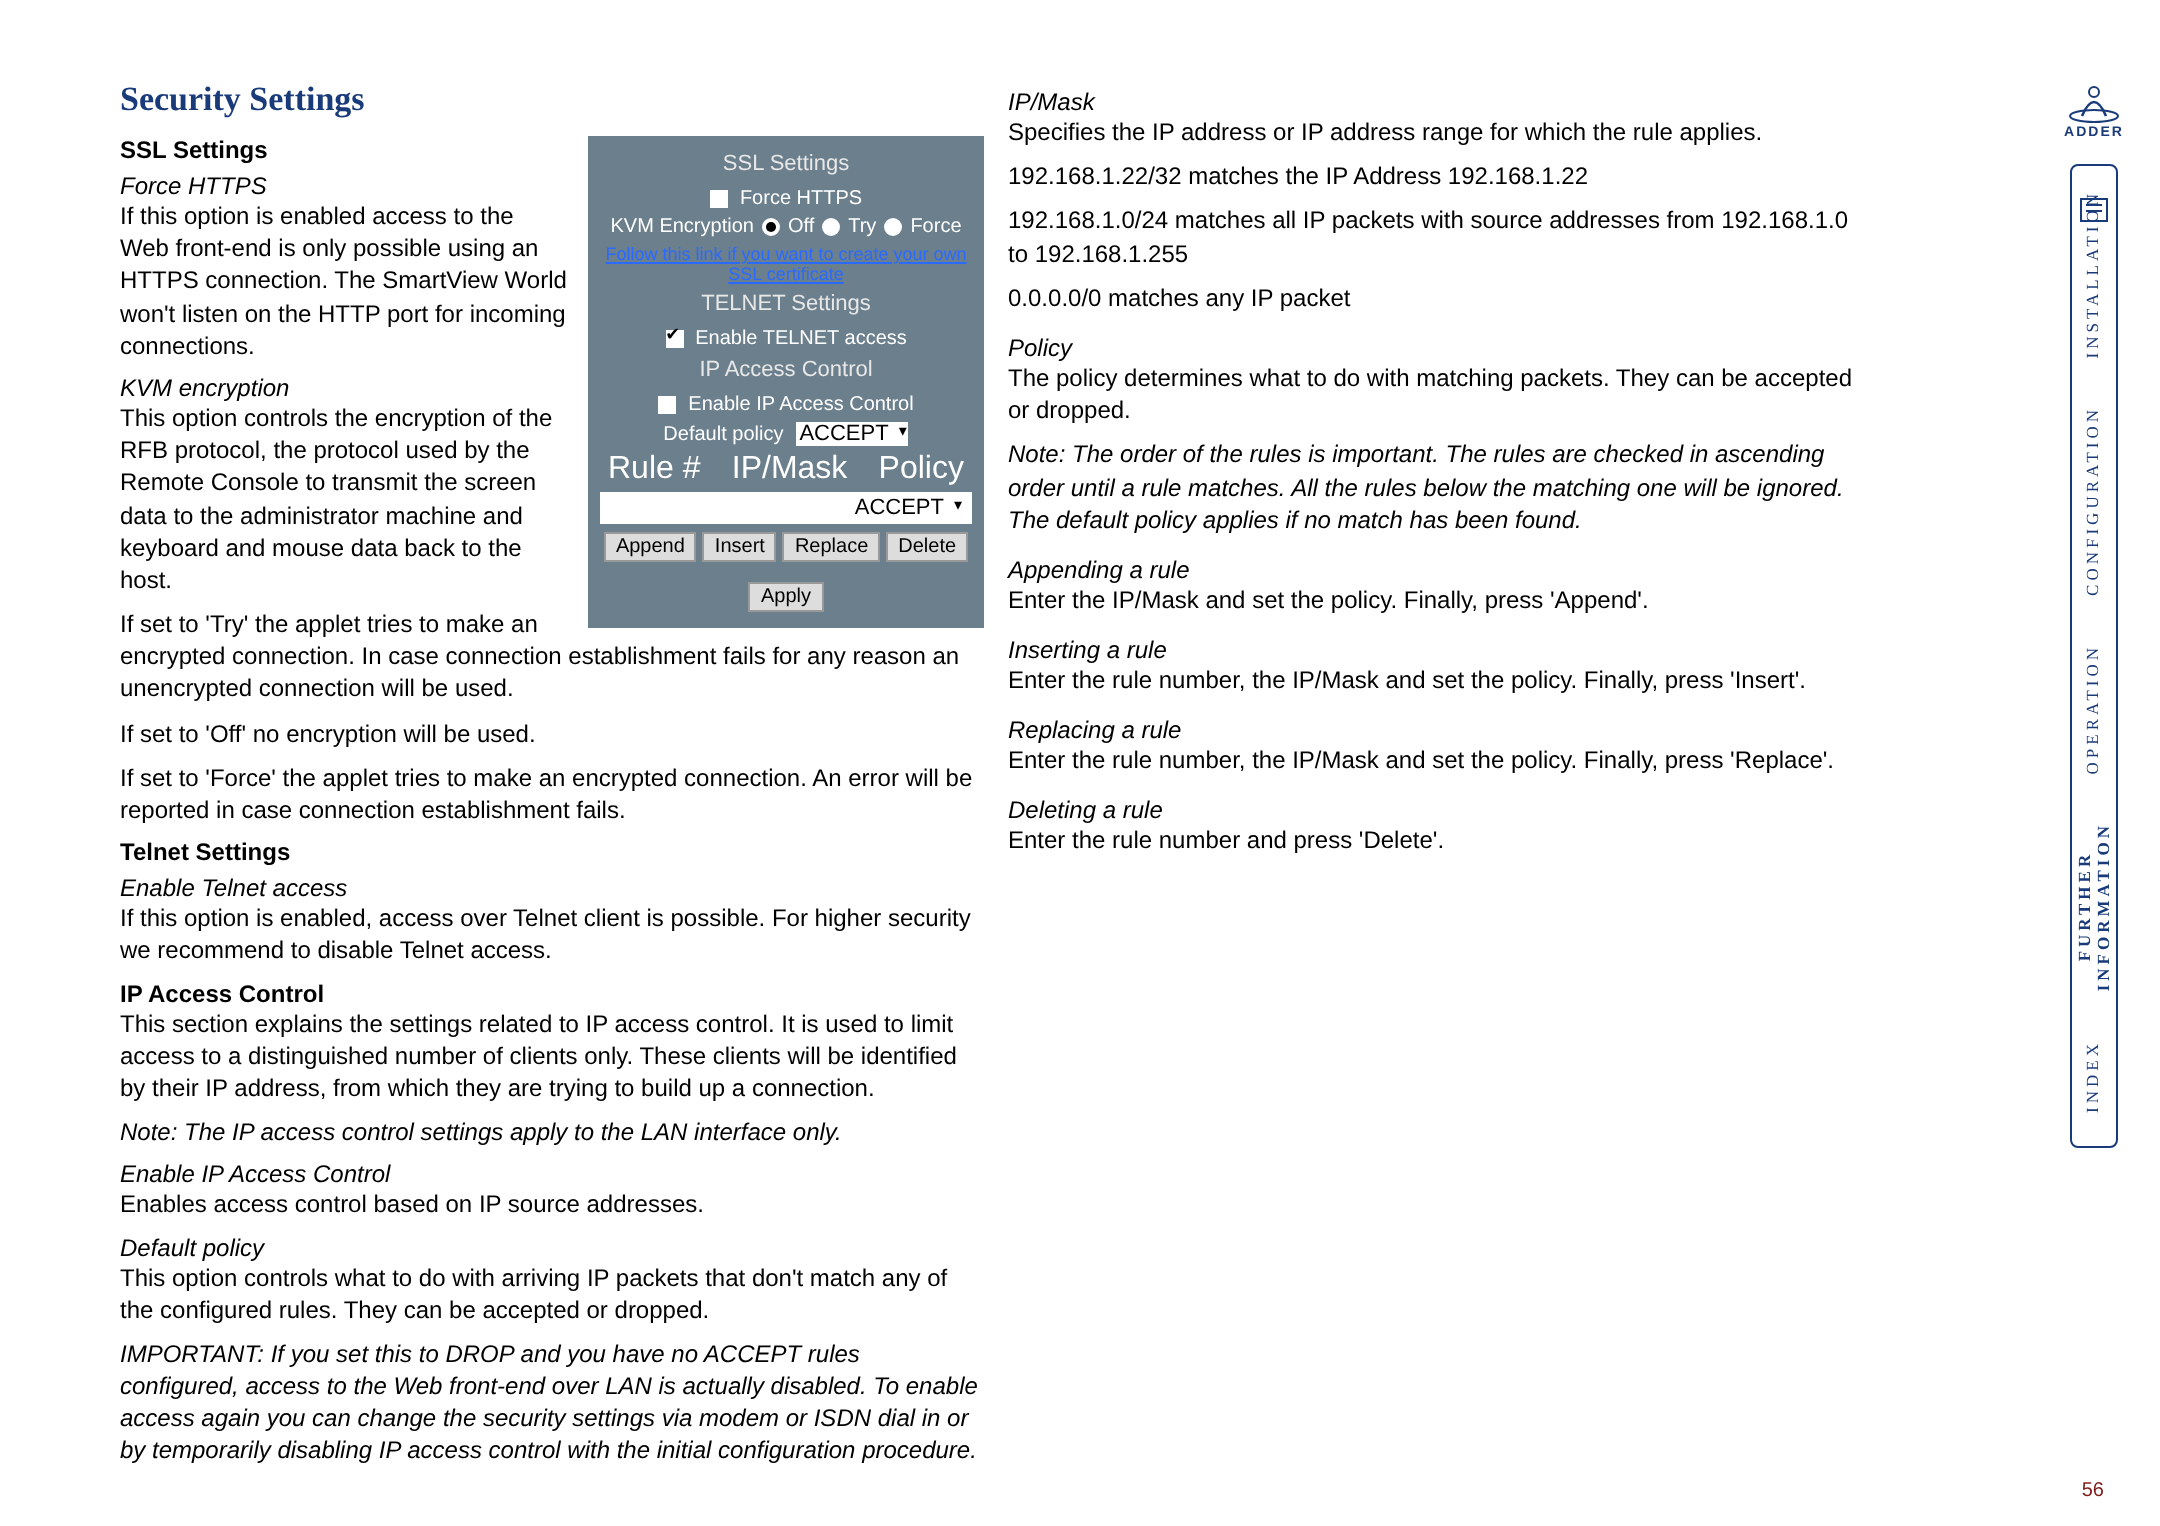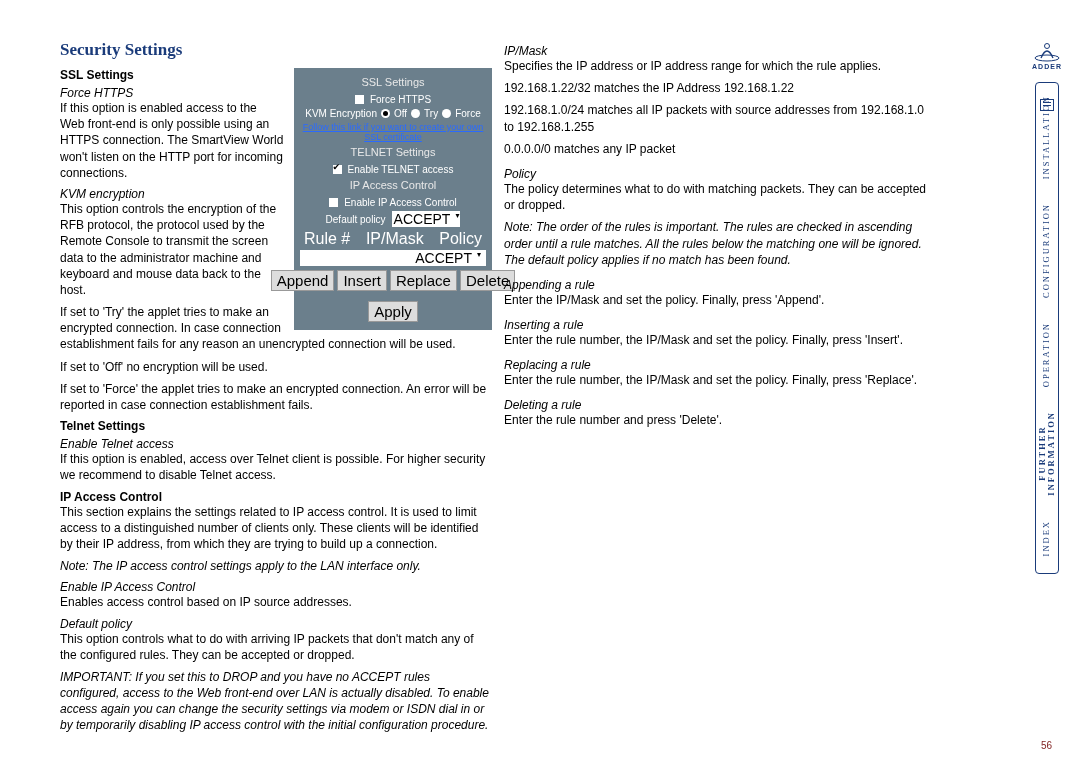--- a/index.html
+++ b/index.html
@@ -73,23 +73,23 @@
     justify-content: center;
   }
   .panel-label { white-space: nowrap; }
   .cb {
     width: 9px; height: 9px; background:#fff; display:inline-block; position:relative;
   }
   .cb.checked::after { content:"✔"; color:#000; font-size:9px; position:absolute; top:-3px; left:0; }
   .radio { width:9px; height:9px; border-radius:50%; background:#fff; display:inline-block; position:relative;}
   .radio.checked::after { content:""; width:5px; height:5px; border-radius:50%; background:#000; position:absolute; top:2px; left:2px;}
   .link { color:#2a6aff; text-decoration:underline; font-size:9px; text-align:center; margin:2px 0;}
-  .sel { background:#fff; color:#000; font-size:14px; padding:0 10px 0 2px; position:relative; display:inline-block; }
+  .sel { background:#fff; color:#000; font-size:11px; padding:0 10px 0 2px; position:relative; display:inline-block; }
   .sel::after { content:"▾"; position:absolute; right:1px; top:0; font-size:8px; }
-  .pbtn { background:#ddd; color:#000; font-size:15px; padding:1px 5px; border:1px solid #999; }
+  .pbtn { background:#ddd; color:#000; font-size:10px; padding:1px 5px; border:1px solid #999; }
   .table-head { display:flex; justify-content:space-between; color:#fff; font-size:16px; padding:0 4px; margin-top:2px;}
   .rule-row {
     background:#fff; color:#000; height:16px; margin:2px 0;
     display:flex; align-items:center; justify-content:flex-end; padding:0 4px; font-size:9px;
   }
   .btnrow { display:flex; gap:3px; justify-content:center; margin-top:4px;}
 
   .col2-wrap { display:flex; flex-direction:column; }
 
   

